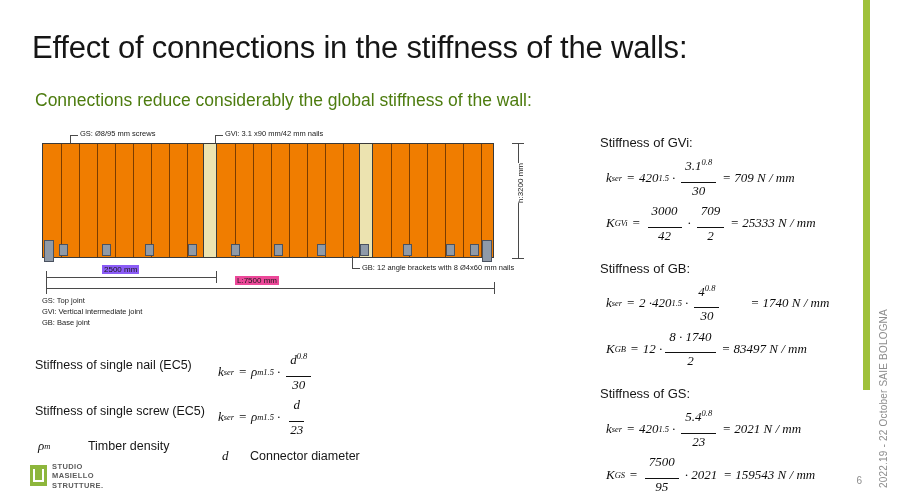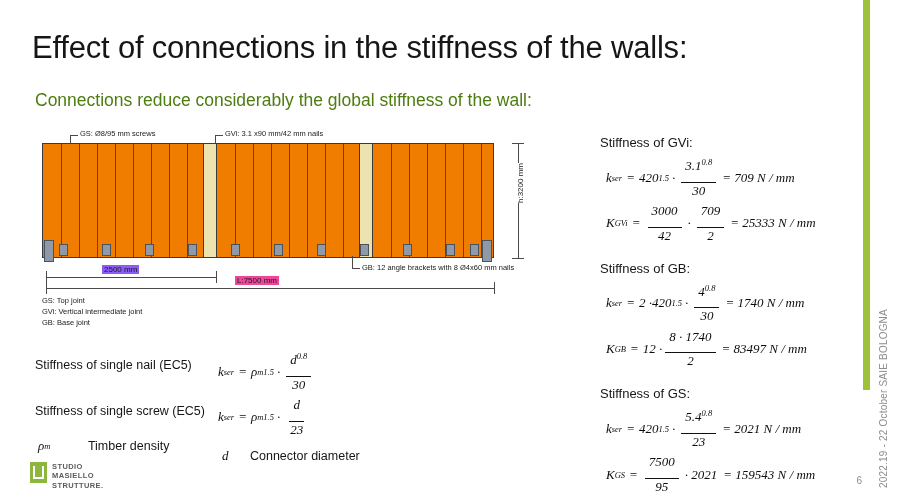--- a/index.html
+++ b/index.html
@@ -201,21 +201,21 @@
   }
   .rc-block { margin-bottom: 18px; }
   .rc-eq { margin: 7px 0 7px 6px; }
 
   
   .logo {
     position: absolute;
     left: 30px;
     bottom: 12px;
     display: flex;
-    align-items: flex-start;
+    align-items: center;
     gap: 5px;
   }
   .logo-mark {
     width: 17px; height: 21px;
     background: #8db63c;
     position: relative;
   }
   .logo-mark:after {
     content: "";
     position: absolute;
@@ -423,21 +423,21 @@
             <span class="sub">ser</span>
           <span style="padding:0 4px;">=</span>
           <span>2 ·</span>
           <span>420</span>
             <span class="sup">1.5</span>
           <span style="padding:0 3px;">·</span>
           <span class="frac">
             <span class="num"><span>4</span><span class="sup">0.8</span></span>
             <span class="den">30</span>
           </span>
-          <span style="padding-left:3px;">= 1740 N / mm</span>
+          <span style="padding-left:3px;margin-left:25px;">= 1740 N / mm</span>
         </span>
       </div>
       <div class="rc-eq">
         <span class="mathline">
           <span>K</span>
             <span class="sub">GB</span>
           <span style="padding:0 4px;">=</span>
           <span>12 ·</span>
           <span class="frac">
             <span class="num">8 · 1740</span>

